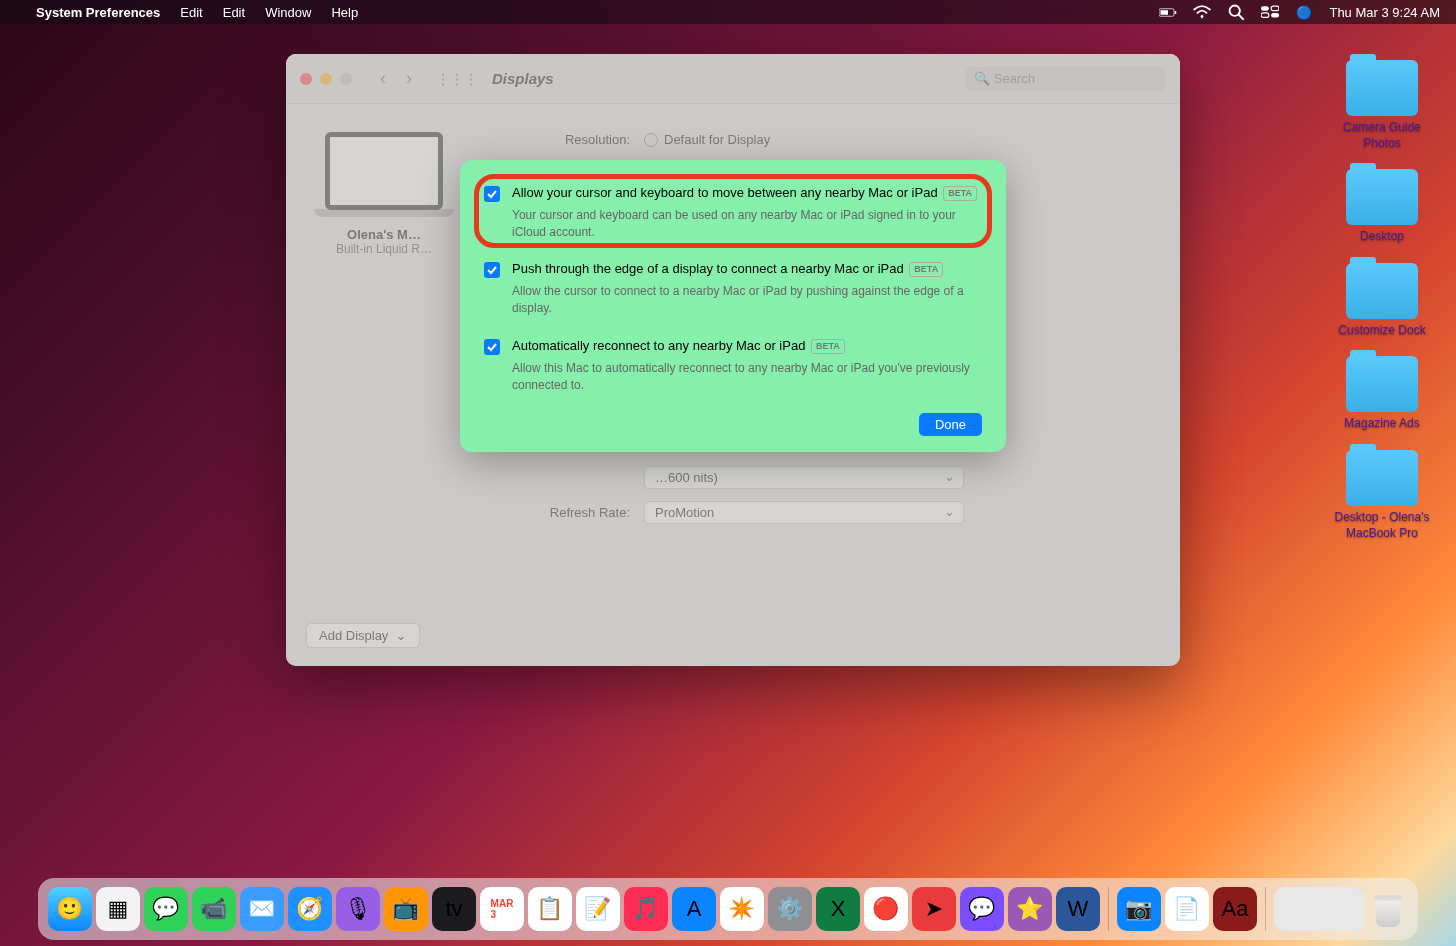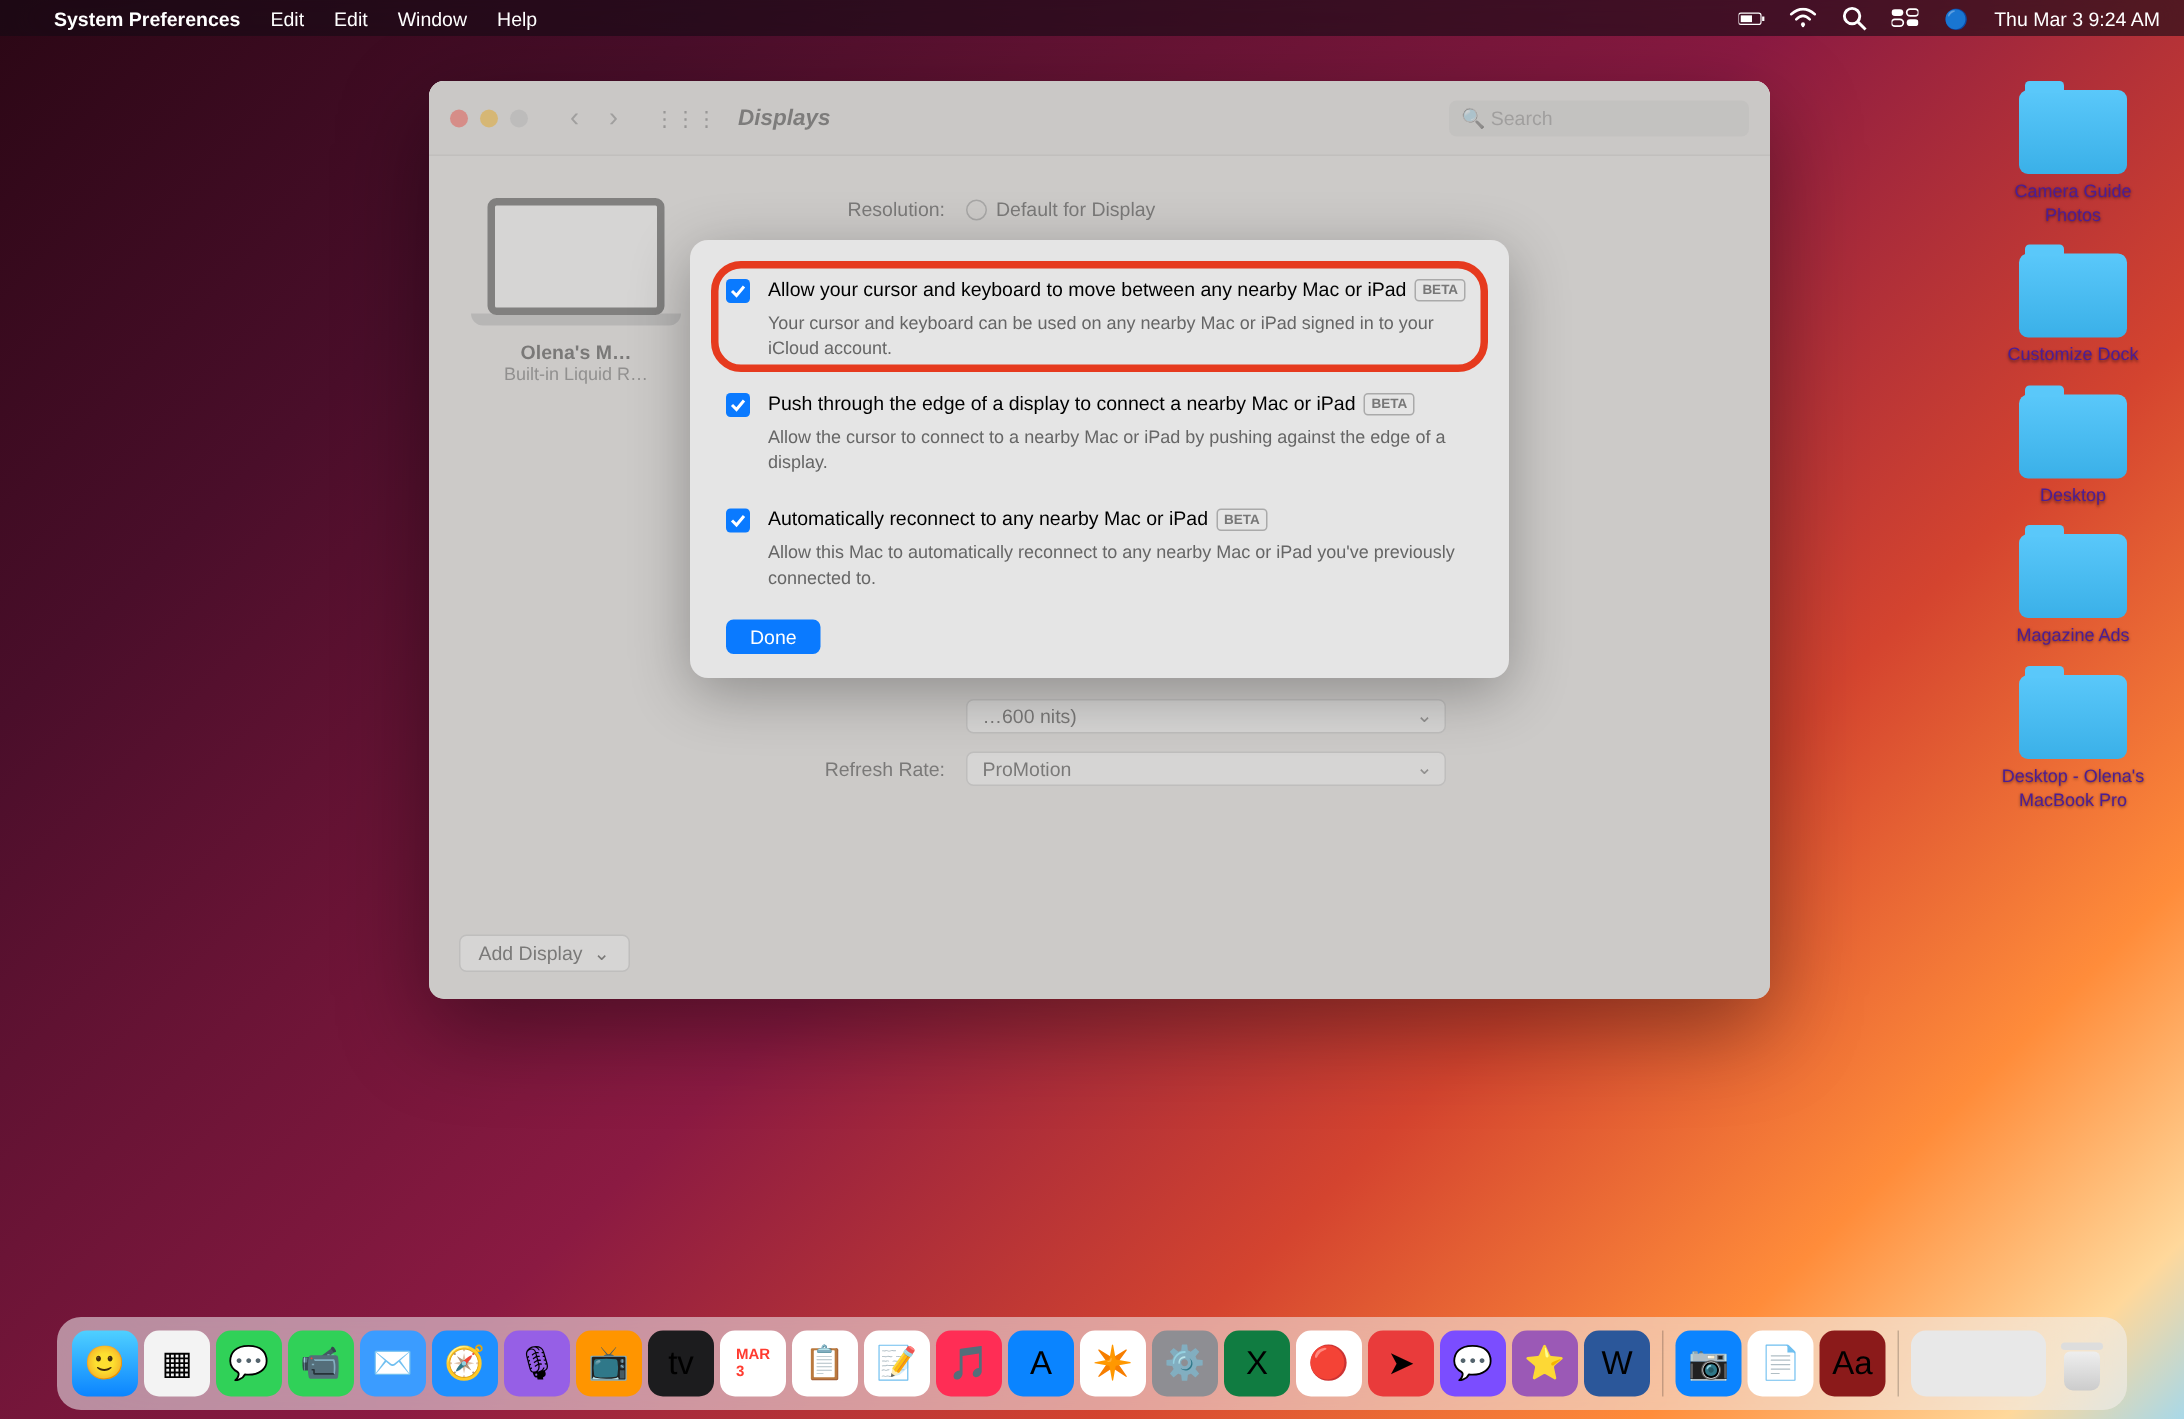--- a/index.html
+++ b/index.html
@@ -58,31 +58,31 @@
 .label-nm { width: 150px; text-align: right; padding-right: 14px; }
 .select-box { background: #fff; border: 1px solid #ccc; border-radius: 5px; padding: 3px 24px 3px 10px; font-size: 13px; position: relative; width: 320px; }
 .select-box::after { content: "⌄"; position: absolute; right: 8px; top: 2px; color: #666; }
 
 .bottom-row { position: absolute; bottom: 18px; left: 20px; right: 20px; display: flex; align-items: center; }
 .btn { background: #fff; border: 1px solid #ccc; border-radius: 5px; padding: 4px 12px; font-size: 13px; color: #333; }
 .btn-group-right { margin-left: auto; display: flex; gap: 10px; align-items: center; }
 .help-btn { width: 22px; height: 22px; border-radius: 50%; border: 1px solid #ccc; background: #fff; display: flex; align-items: center; justify-content: center; font-size: 13px; color: #555; }
 
 
-.sheet { position: absolute; top: 160px; left: 460px; width: 546px; background: #e5e5e5; border-radius: 12px; box-shadow: 0 10px 40px rgba(0,0,0,0.3); z-index: 70; padding: 24px 24px 16px; }
+.sheet { position: absolute; top: 160px; left: 460px; width: 546px; background: #86efac; border-radius: 12px; box-shadow: 0 10px 40px rgba(0,0,0,0.3); z-index: 70; padding: 24px 24px 16px; }
 .opt { display: flex; gap: 12px; margin-bottom: 20px; }
 .checkbox { width: 16px; height: 16px; background: #0a7aff; border-radius: 3px; display: flex; align-items: center; justify-content: center; flex-shrink: 0; margin-top: 2px; }
 .checkbox svg { width: 12px; height: 12px; }
 .opt-text { flex: 1; }
 .opt-title { font-size: 13px; color: #000; line-height: 1.45; }
 .beta-badge { display: inline-block; font-size: 9px; border: 1px solid #aaa; color: #777; border-radius: 3px; padding: 0 4px; vertical-align: 1px; margin-left: 2px; font-weight: 600; }
 .opt-desc { font-size: 12px; color: #666; margin-top: 4px; line-height: 1.4; }
 .opt.highlighted { position: relative; }
 .highlight-ring { position: absolute; border: 5px solid #e63a1e; border-radius: 20px; top: -10px; left: -10px; right: -10px; bottom: -8px; pointer-events: none; }
-.sheet-footer { display: flex; margin-top: 6px; }
+.sheet-footer { display: flex; justify-content: flex-end; margin-top: 6px; }
 .done-btn { background: #0a7aff; color: #fff; border: none; border-radius: 5px; padding: 4px 16px; font-size: 13px; font-weight: 500; }
 
 
 .dock { position: absolute; bottom: 6px; left: 50%; transform: translateX(-50%); height: 62px; background: rgba(240,240,244,0.55); backdrop-filter: blur(30px); border-radius: 16px; display: flex; align-items: center; padding: 0 10px; gap: 4px; z-index: 90; }
 .dock-icon { width: 44px; height: 44px; border-radius: 10px; display: flex; align-items: center; justify-content: center; font-size: 22px; }
 .dock-sep { width: 1px; height: 44px; background: rgba(0,0,0,0.2); margin: 0 4px; }
 .trash { width: 40px; height: 44px; position: relative; }
 .trash::before { content: ""; position: absolute; bottom: 4px; left: 8px; right: 8px; top: 14px; background: linear-gradient(180deg,#eee,#ccc); border-radius: 4px 4px 6px 6px; }
 .trash::after { content: ""; position: absolute; top: 8px; left: 6px; right: 6px; height: 5px; background: #ddd; border-radius: 3px; }
 </style>
@@ -131,25 +131,25 @@
   </div>
 </div>
 
 <div class="desktop-icons">
   <div class="desktop-icon">
       <div class="folder-icon"></div>
       <div class="desktop-icon-label">Camera Guide Photos</div>
     </div>
   <div class="desktop-icon">
       <div class="folder-icon"></div>
+      <div class="desktop-icon-label">Desktop</div>
+    </div>
+  <div class="desktop-icon">
+      <div class="folder-icon"></div>
       <div class="desktop-icon-label">Customize Dock</div>
-    </div>
-  <div class="desktop-icon">
-      <div class="folder-icon"></div>
-      <div class="desktop-icon-label">Desktop</div>
     </div>
   <div class="desktop-icon">
       <div class="folder-icon"></div>
       <div class="desktop-icon-label">Magazine Ads</div>
     </div>
   <div class="desktop-icon">
       <div class="folder-icon"></div>
       <div class="desktop-icon-label">Desktop - Olena's MacBook Pro</div>
     </div>
 </div>

